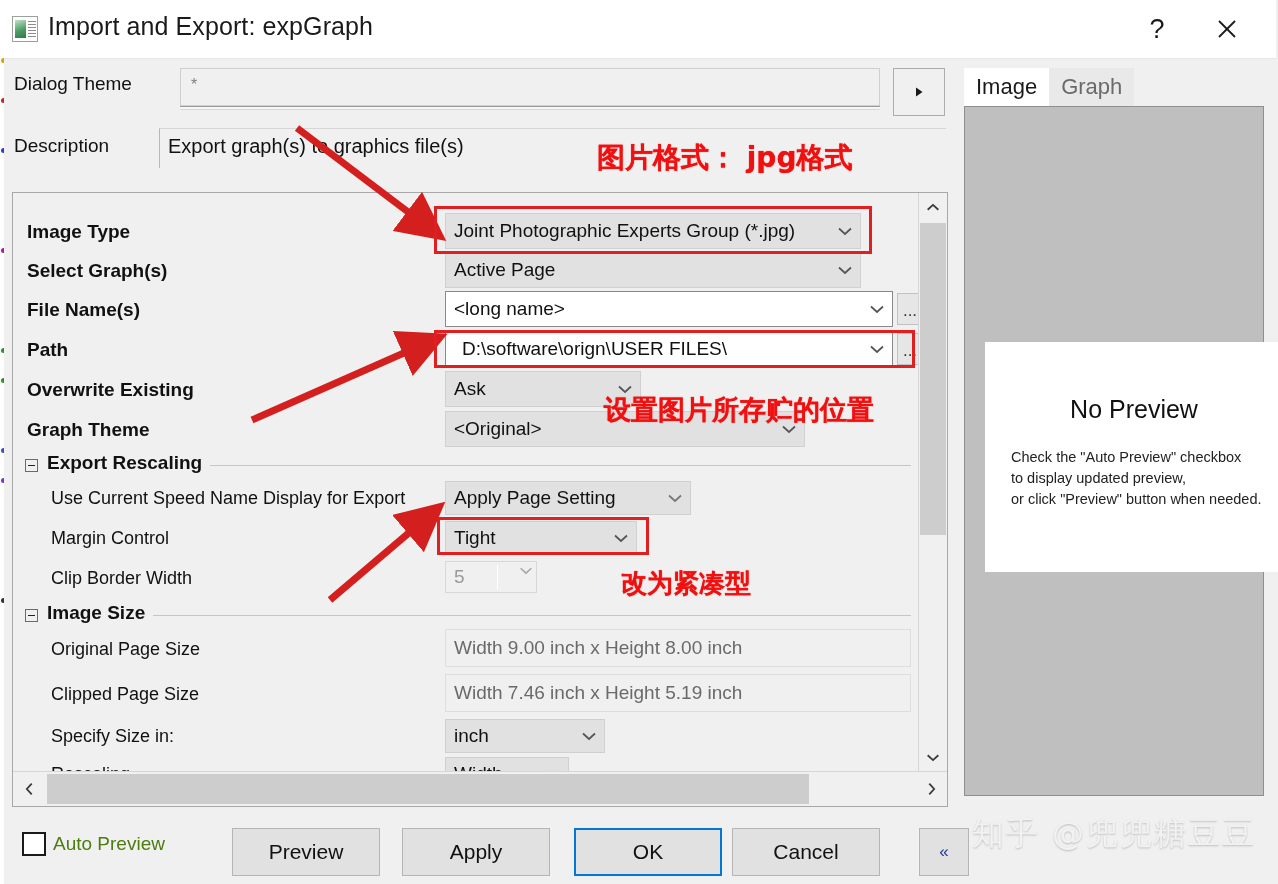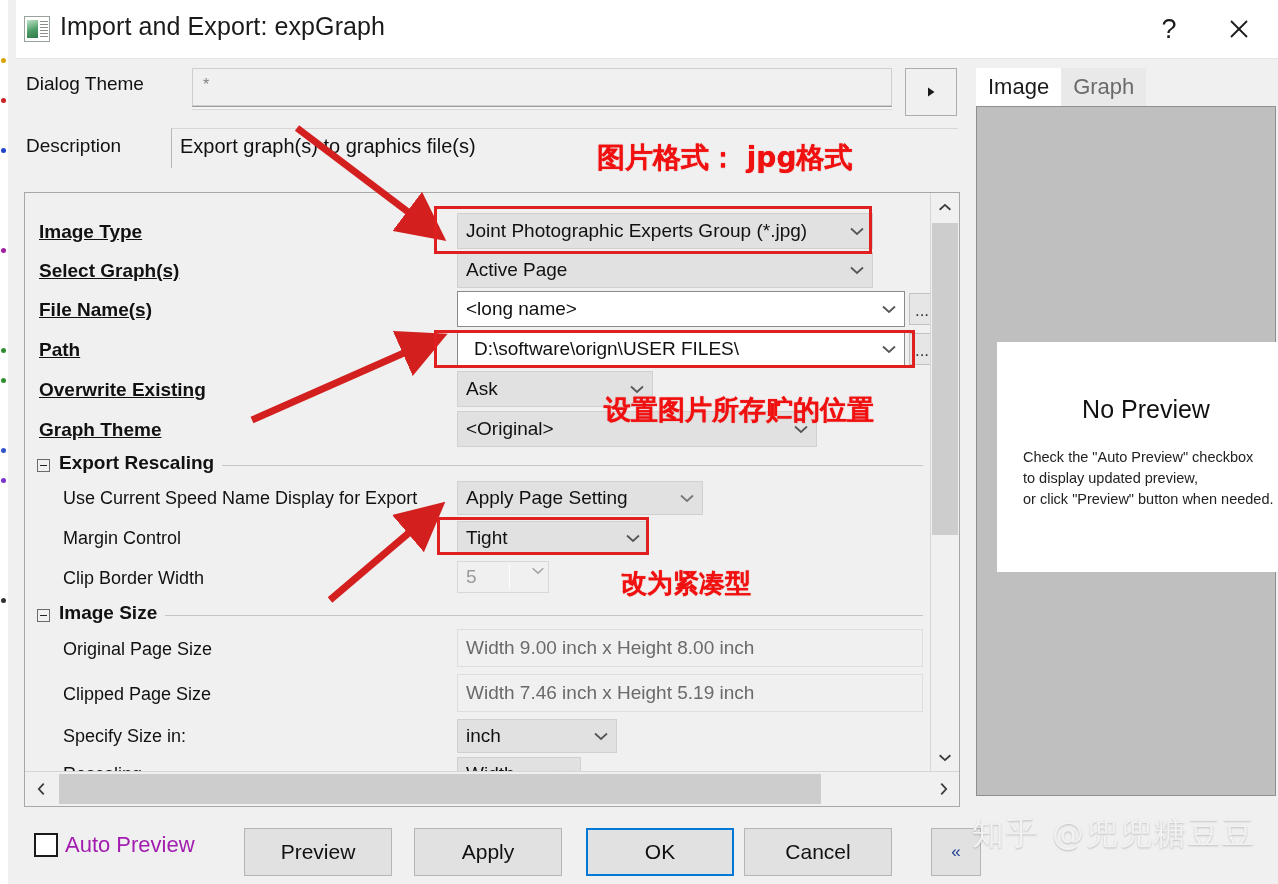--- a/index.html
+++ b/index.html
@@ -31,21 +31,21 @@
   .bg-dot {
     position: absolute;
     left: 1px;
     width: 5px; height: 5px;
     border-radius: 50%;
   }
 
   
   .dialog {
     position: absolute;
-    left: 16px;
+    left: 4px;
     top: 0;
     width: 1160px;
     height: 884px;
     background: #f0f0f0;
   }
 
   
   .titlebar {
     position: absolute;
     left: 0; top: 0;
@@ -172,21 +172,21 @@
     width: 905px; height: 578px;
     overflow: hidden;
   }
 
   .row-label {
     position: absolute;
     font-size: 18px;
     color: #111111;
     white-space: nowrap;
   }
-  .row-label.bold { font-weight: bold; font-size: 19px; text-decoration: underline; }
+  .row-label.bold { font-weight: bold; font-size: 19px; }
   .row-label.sub { font-size: 18px; }
 
   
   .combo {
     position: absolute;
     background: #e1e1e1;
     border: 1px solid #d0d0d0;
     box-sizing: border-box;
     display: flex;
     align-items: center;
@@ -412,21 +412,21 @@
     display: flex; align-items: center;
     cursor: default;
   }
   .chk {
     width: 24px; height: 24px;
     background: #ffffff;
     border: 2px solid #1a1a1a;
     box-sizing: border-box;
     margin-right: 7px;
   }
-  .chk-label { font-size: 22px; color: #a21caf; }
+  .chk-label { font-size: 19px; color: #4d7c0f; }
   .btn {
     position: absolute;
     top: 20px; height: 48px;
     background: #e1e1e1;
     border: 1px solid #b5b5b5;
     box-sizing: border-box;
     display: flex; align-items: center; justify-content: center;
     font-size: 21px;
     color: #111111;
     cursor: default;

